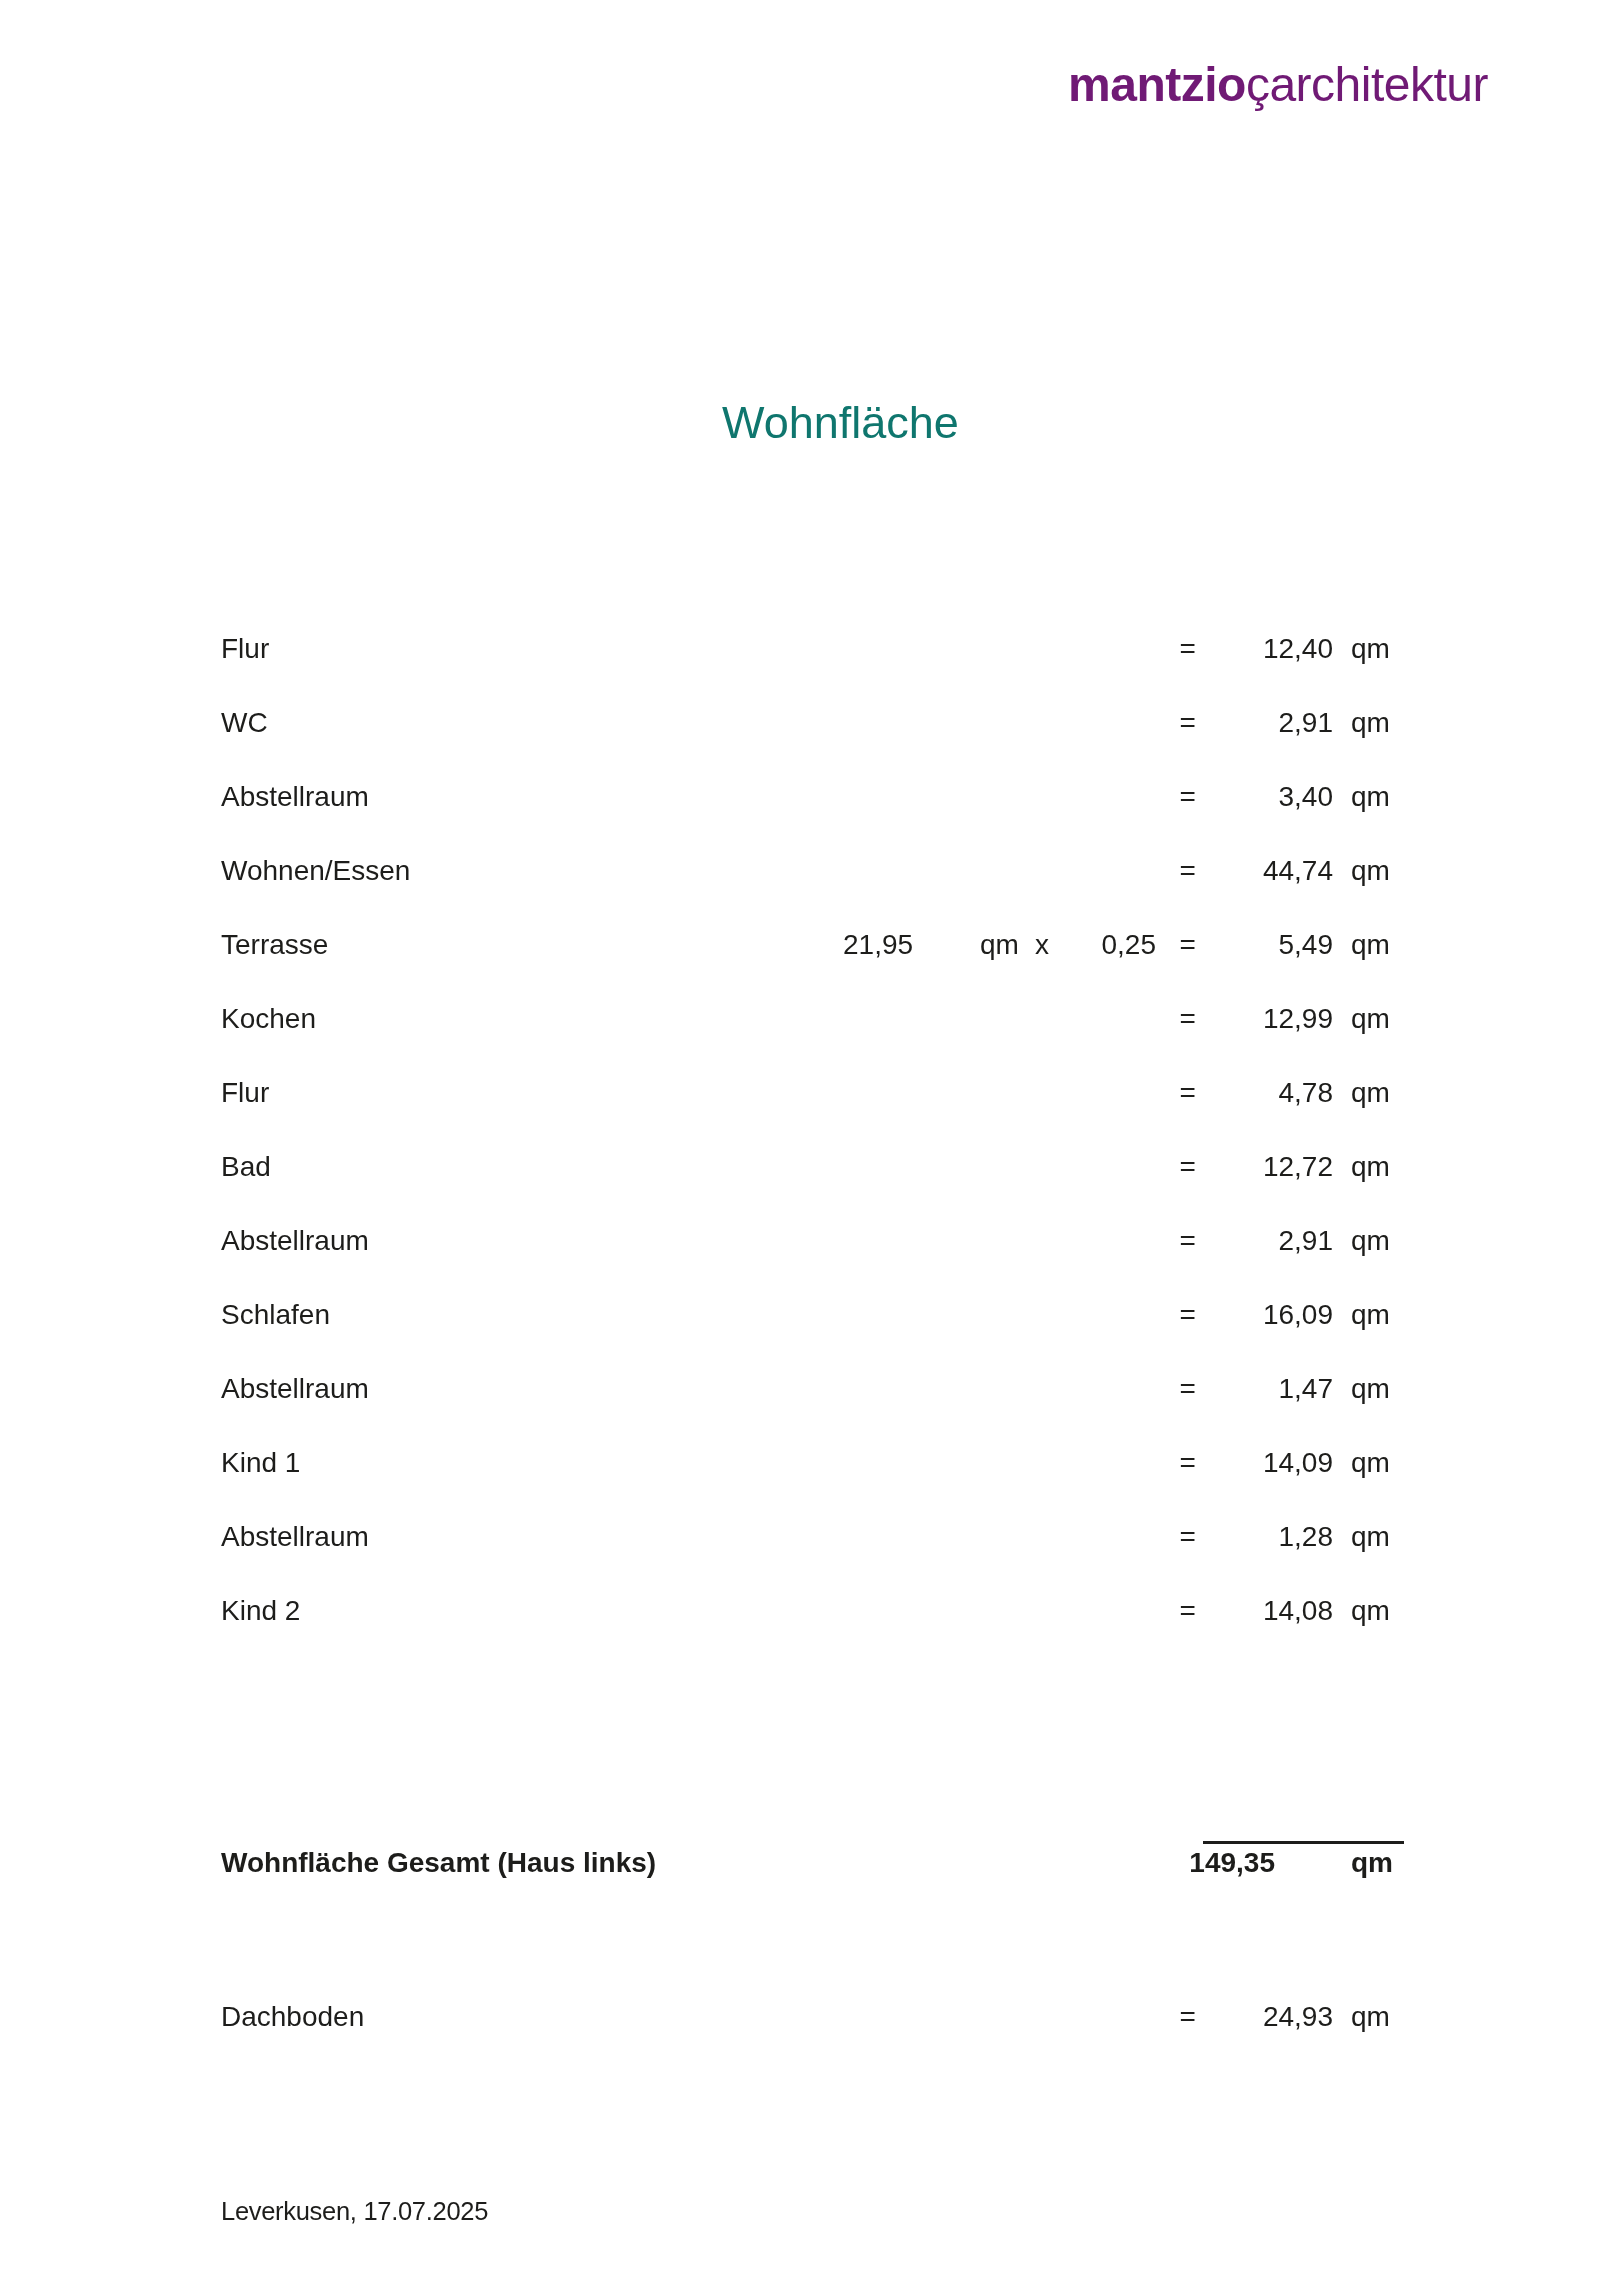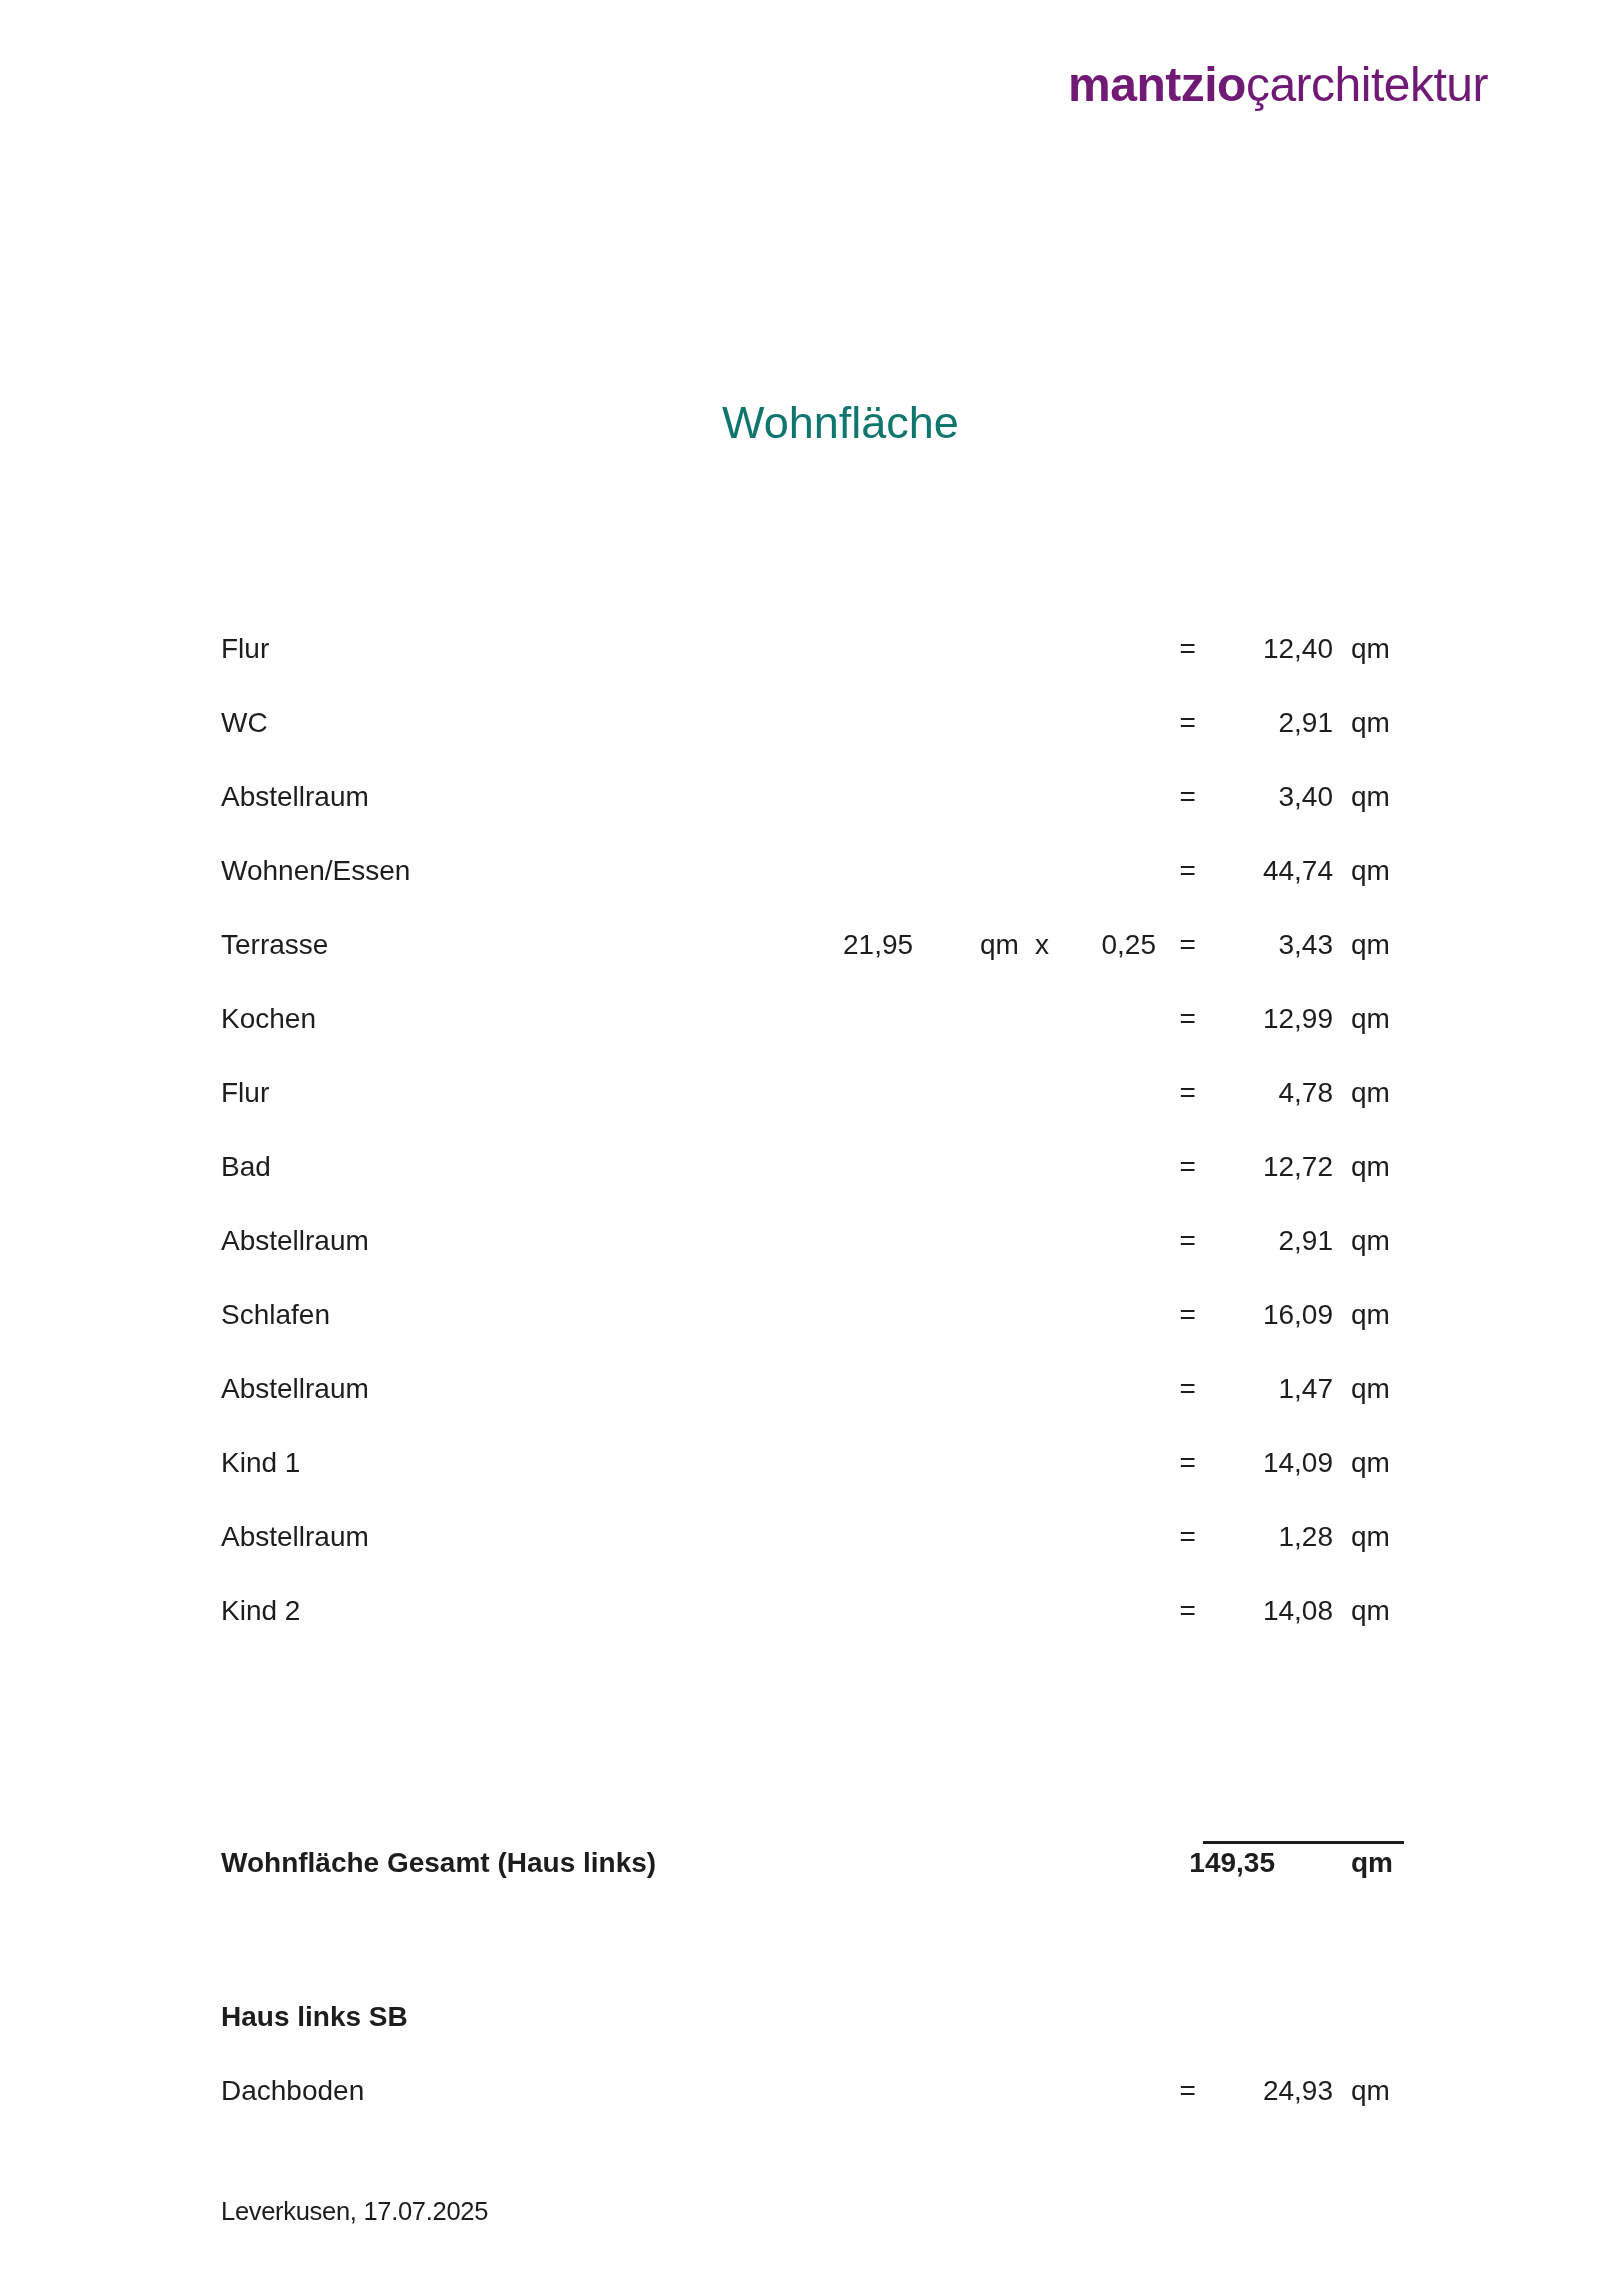--- a/index.html
+++ b/index.html
@@ -159,21 +159,21 @@
         <span class="col-value">44,74</span>
         <span class="col-unit">qm</span>
       </div>
       <div class="slot">
         <span class="col-label">Terrasse</span>
         <span class="col-calc-area">21,95</span>
         <span class="col-calc-unit">qm</span>
         <span class="col-calc-x">x</span>
         <span class="col-calc-factor">0,25</span>
         <span class="col-eq">=</span>
-        <span class="col-value">3,43</span>
+        <span class="col-value">5,49</span>
         <span class="col-unit">qm</span>
       </div>
       <div class="slot">
         <span class="col-label">Kochen</span>
         <span class="col-eq">=</span>
         <span class="col-value">12,99</span>
         <span class="col-unit">qm</span>
       </div>
       <div class="slot">
         <span class="col-label">Flur</span>
@@ -227,23 +227,20 @@
 
   <div class="total-row">
     <span class="total-rule"></span>
     <span class="total-text total-label">Wohnfläche Gesamt (Haus links)</span>
     <span class="total-text total-value">149,35</span>
     <span class="total-text total-unit">qm</span>
   </div>
 
   <div id="sb-section">
       <div class="slot">
-        <span class="heading">Haus links SB</span>
-      </div>
-      <div class="slot">
         <span class="col-label">Dachboden</span>
         <span class="col-eq">=</span>
         <span class="col-value">24,93</span>
         <span class="col-unit">qm</span>
       </div>
     </div>
 
   <div class="footer">Leverkusen, 17.07.2025</div>
 
 </div>

